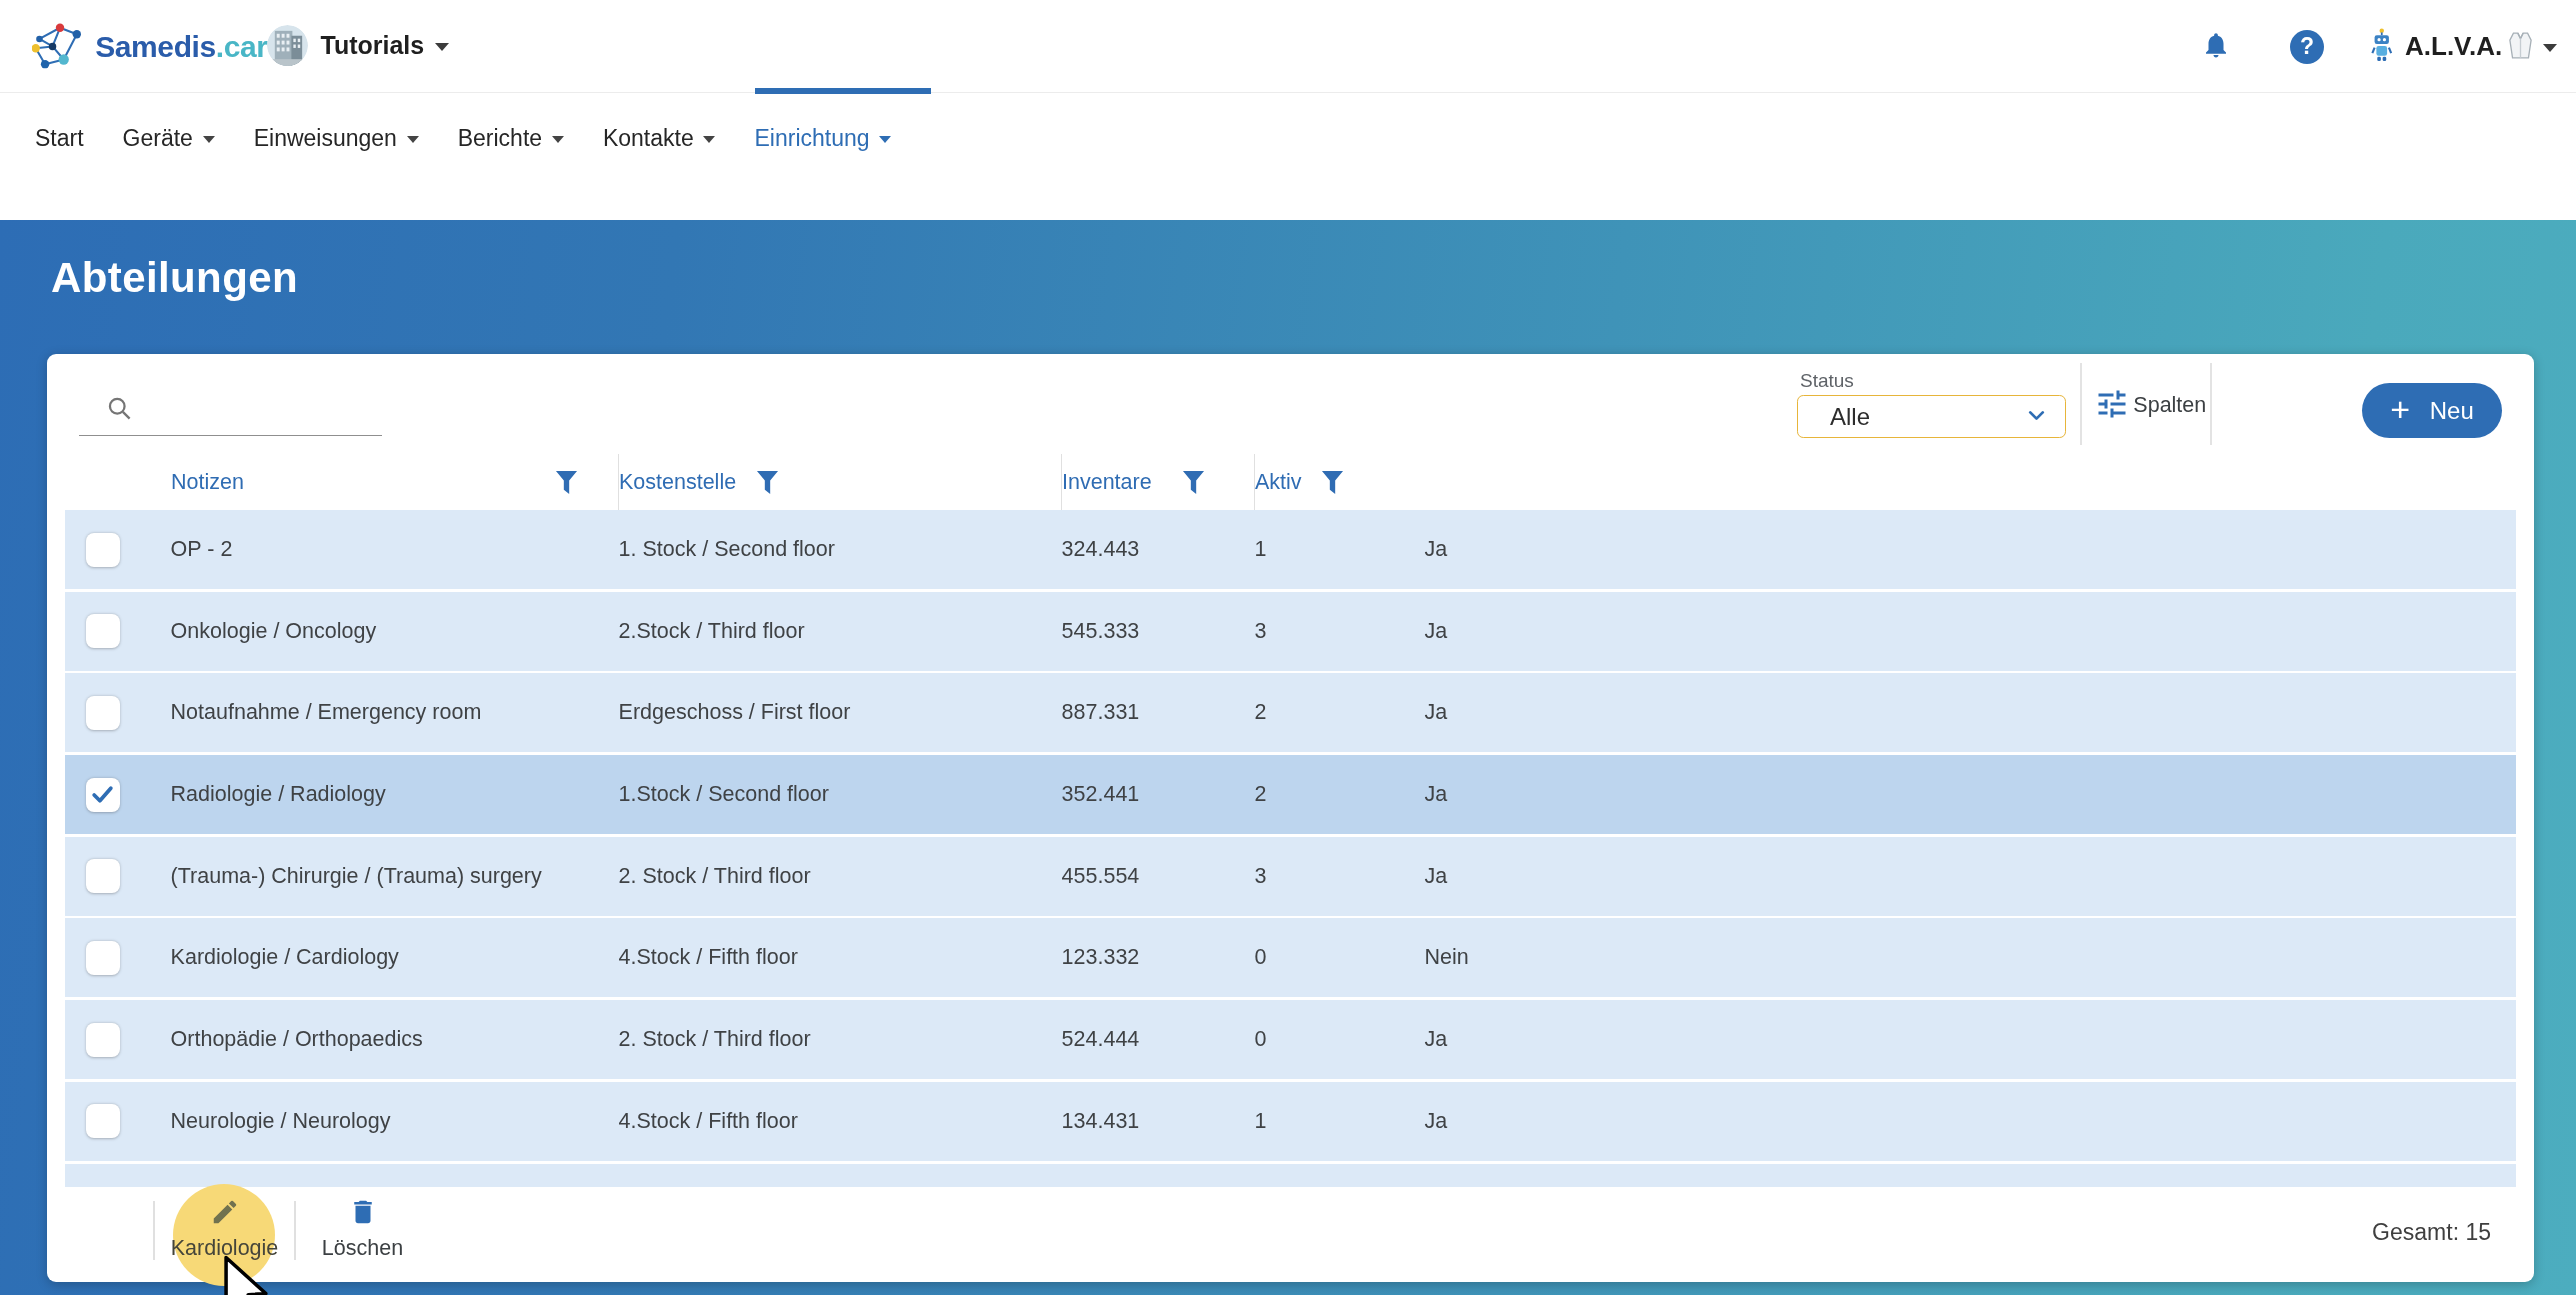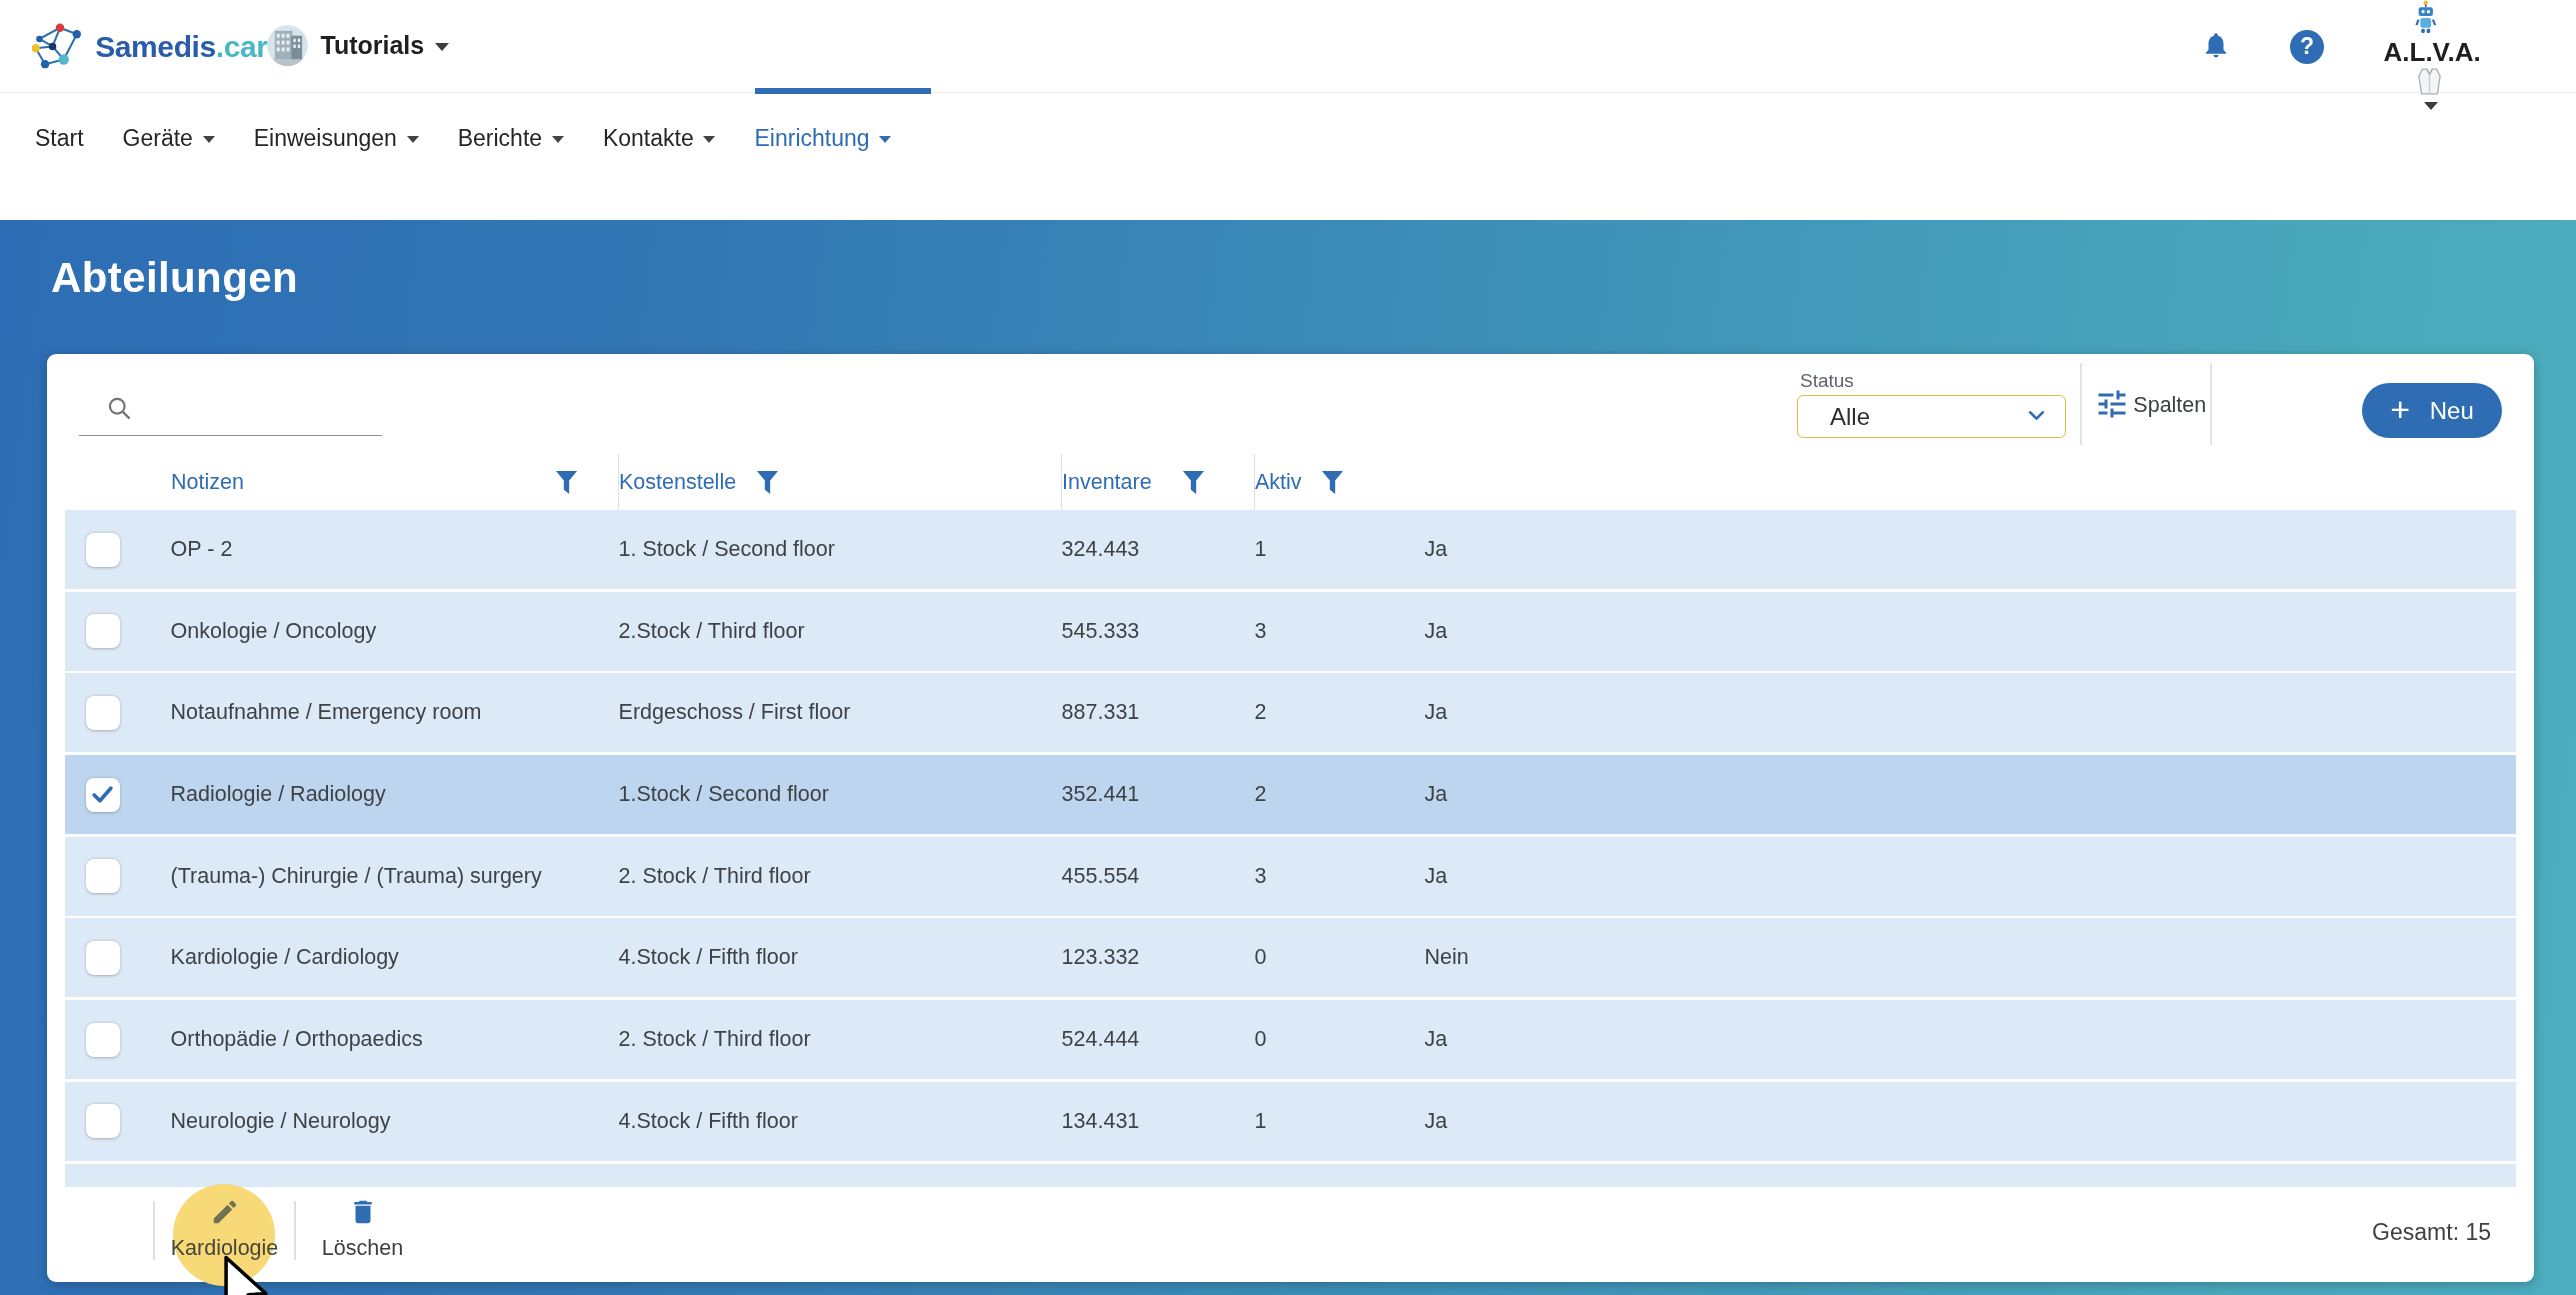--- a/index.html
+++ b/index.html
@@ -13,21 +13,21 @@
   .logo-text .brand { color:#2a5caa; }
   .logo-text .suffix { color:#49b6c6; }
   .tutorials { position:absolute; left:267px; top:25px; display:flex; align-items:center; cursor:pointer; }
   .tutorials .avatar { width:41px; height:41px; border-radius:50%; overflow:hidden; flex:0 0 auto; }
   .tutorials .label { margin-left:12.5px; font-size:25px; font-weight:700; color:#1f1f1f; }
   .caret { width:0; height:0; border-left:7.2px solid transparent; border-right:7.2px solid transparent; border-top:8px solid #3c3c3c; margin-left:10.7px; margin-top:3.6px; }
   .icon-btn { position:absolute; top:0; height:93px; display:flex; align-items:center; cursor:pointer; }
   .btn-bell { left:2201px; }
   .btn-help { left:2290px; }
   .help-circle { width:34px; height:34px; border-radius:50%; background:#2e6db4; color:#fff; font-size:23px; font-weight:bold; display:flex; align-items:center; justify-content:center; }
-  .user-menu { position:absolute; left:2371px; top:0; height:93px; display:flex; align-items:center; cursor:pointer;flex-direction:column; }
+  .user-menu { position:absolute; left:2371px; top:0; height:93px; display:flex; align-items:center; cursor:pointer; }
   .user-label { margin-left:12.5px; font-size:26px; font-weight:600; color:#1f1f1f; }
   .user-coat { margin-left:7.2px; }
   .active-indicator { position:absolute; left:755px; bottom:-1.8px; width:176px; height:5.4px; background:#2e6db4; z-index:3; }
 
   
   .navbar { height:90px; background:#fff; display:flex; align-items:center; padding-left:35px; gap:39px; }
   .nav-item { display:flex; align-items:center; font-size:23px; font-weight:500; color:#262626; cursor:pointer; }
   .nav-item .caret { border-top-color:#444; border-left-width:6.3px; border-right-width:6.3px; border-top-width:7.2px; margin-left:9.8px; }
   .nav-item.active { color:#2e6db4; }
   .nav-item.active .caret { border-top-color:#2e6db4; }

